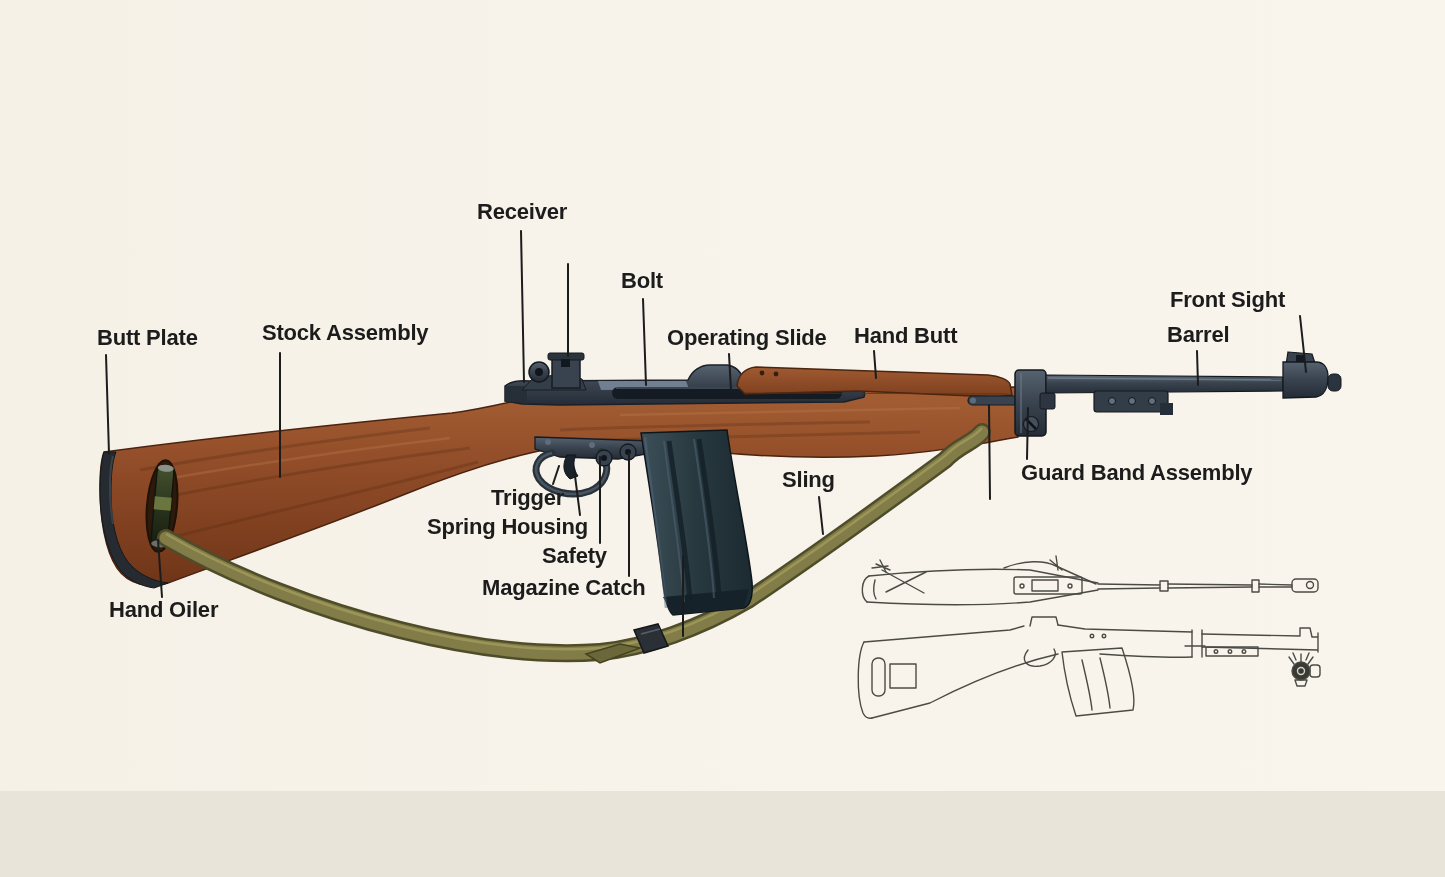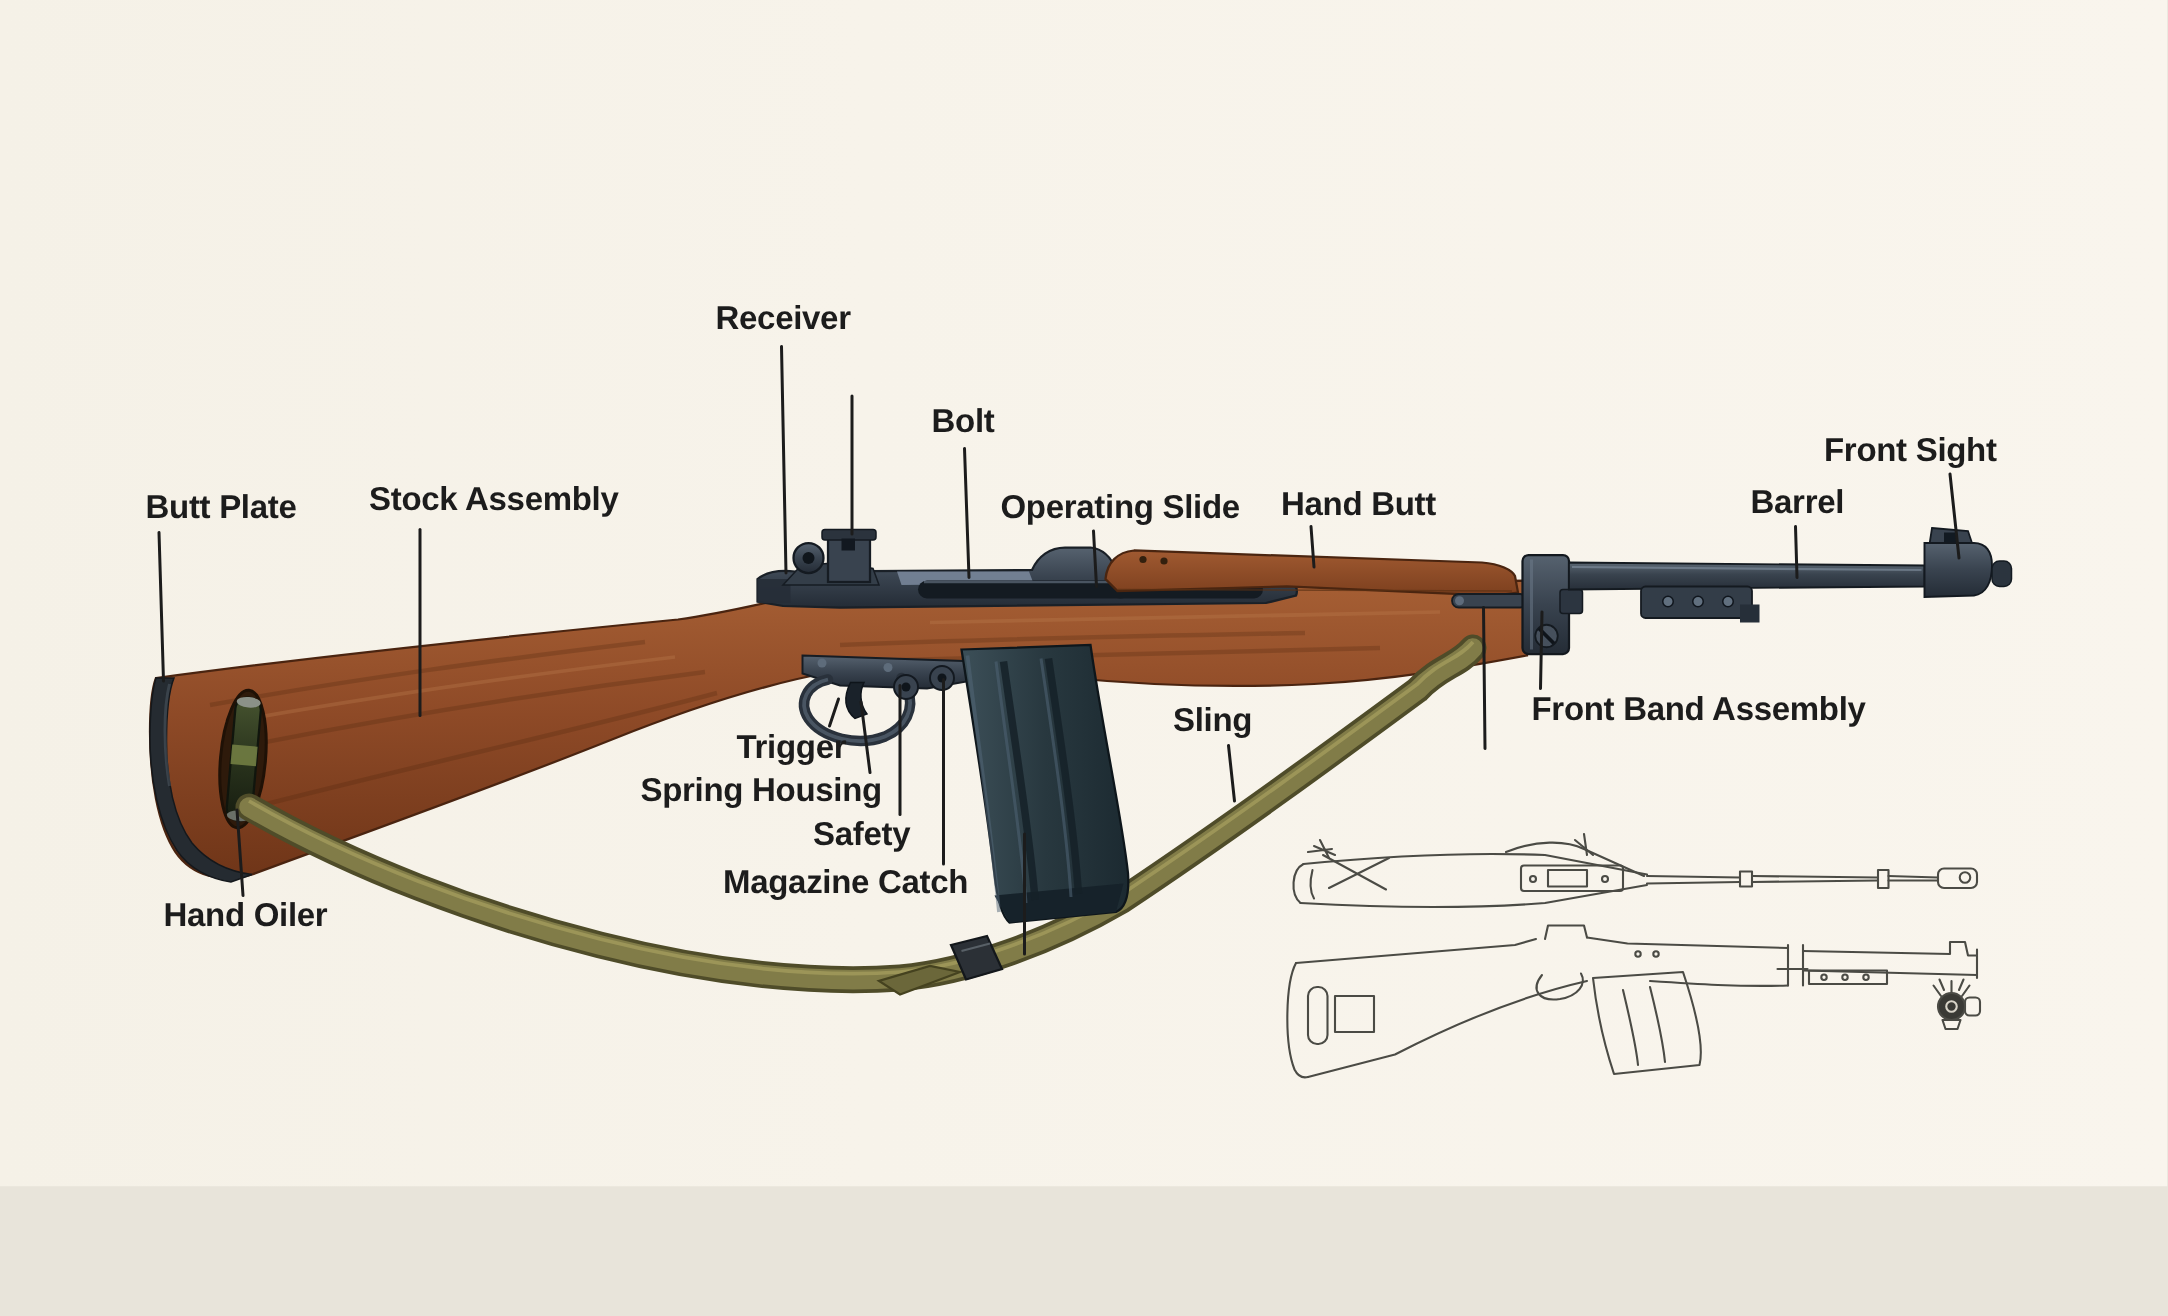--- a/index.html
+++ b/index.html
@@ -260,25 +260,25 @@
       <line x1="1027" y1="459" x2="1028" y2="408"></line>
       <line x1="990" y1="499" x2="989" y2="405"></line>
       <line x1="683" y1="556" x2="683" y2="636"></line>
     </g>
   </svg>
 
   <div class="lbl" style="left:477px; top:200px;">Receiver</div>
   <div class="lbl" style="left:621px; top:269px;">Bolt</div>
   <div class="lbl" style="left:667px; top:326px;">Operating Slide</div>
   <div class="lbl" style="left:854px; top:324px;">Hand Butt</div>
-  <div class="lbl" style="left:1216px; top:288px;">Front Sight</div>
+  <div class="lbl" style="left:1170px; top:288px;">Front Sight</div>
   <div class="lbl" style="left:1167px; top:323px;">Barrel</div>
   <div class="lbl" style="left:97px;  top:326px;">Butt Plate</div>
-  <div class="lbl" style="left:246px; top:321px;">Stock Assembly</div>
+  <div class="lbl" style="left:262px; top:321px;">Stock Assembly</div>
   <div class="lbl" style="left:491px; top:486px;">Trigger</div>
   <div class="lbl" style="left:427px; top:515px;">Spring Housing</div>
   <div class="lbl" style="left:542px; top:544px;">Safety</div>
   <div class="lbl" style="left:482px; top:576px;">Magazine Catch</div>
   <div class="lbl" style="left:782px; top:468px;">Sling</div>
   <div class="lbl" style="left:109px; top:598px;">Hand Oiler</div>
-  <div class="lbl" style="left:1021px; top:461px;">Front Band Assembly</div>
+  <div class="lbl" style="left:1021px; top:461px;">Guard Band Assembly</div>
 
 </div>
 
 </body></html>

